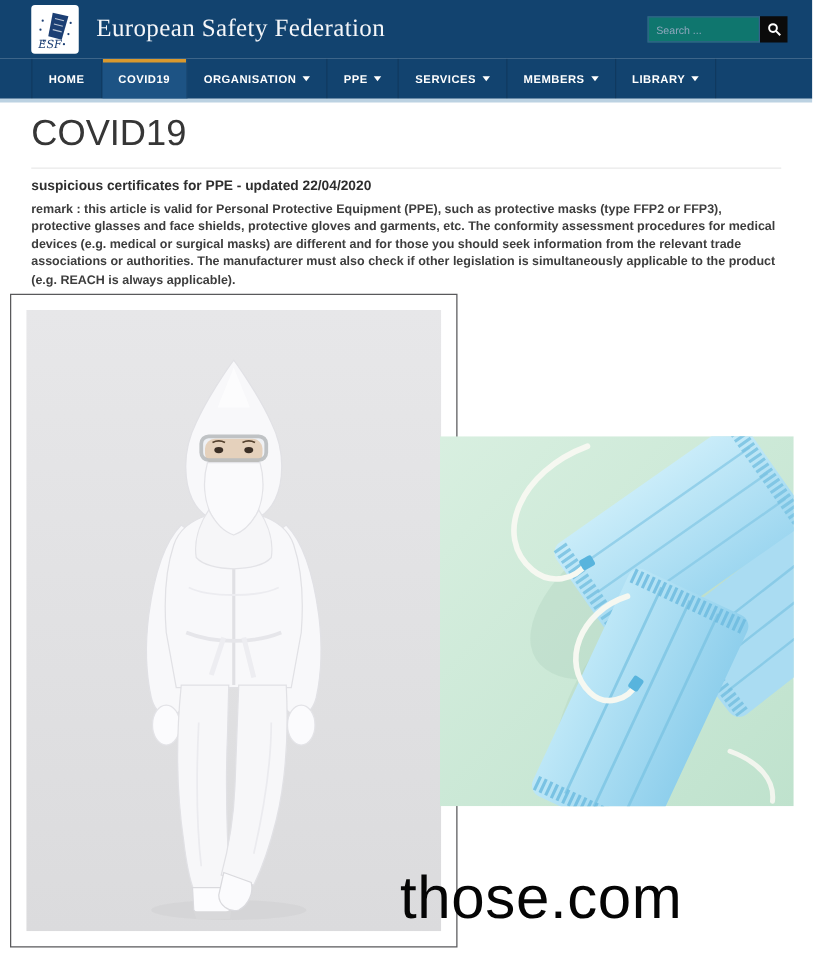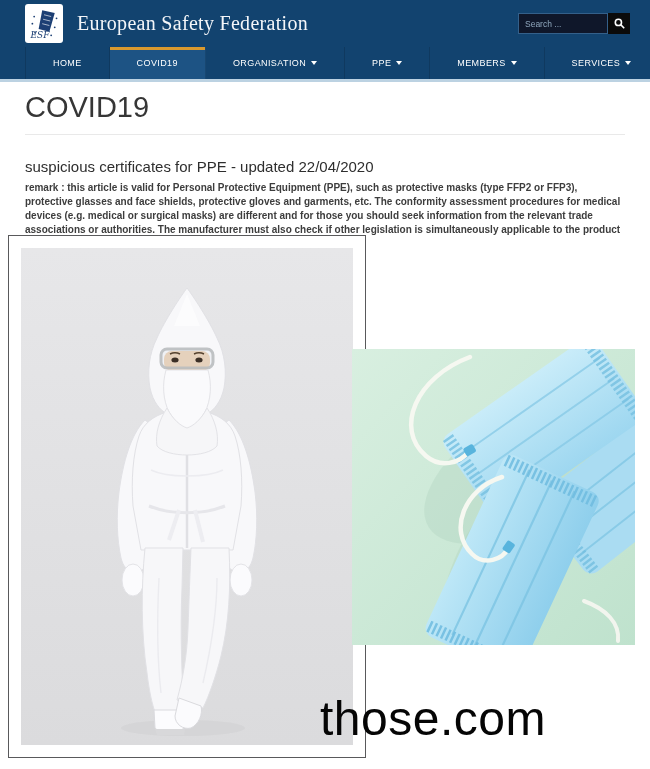--- a/index.html
+++ b/index.html
@@ -16,55 +16,55 @@
     width:38px; height:39px; background:#fff; border-radius:3px;
     display:flex; align-items:flex-end; justify-content:center; margin-right:14px;
     flex:0 0 auto; cursor:pointer;
   }
   .site-title {
     color:#f4f6f9; font-family:Liberation Serif, serif; font-size:20px;
     letter-spacing:0.3px; cursor:pointer;
   }
   .search { position:absolute; right:20px; top:13px; display:flex; }
   .search input {
-    width:90px; height:21px; background:#0f172a; border:1px solid #34608a;
+    width:90px; height:21px; background:#0f766e; border:1px solid #34608a;
     color:#cfdce8; font-size:8.5px; padding:0 6px; outline:none;
   }
   .search input::placeholder { color:#8fa7bd; }
   .search button {
     width:22px; height:21px; background:#0B0B0B; border:none; cursor:pointer;
     display:flex; align-items:center; justify-content:center;
   }
 
   
   .navbar {
     position:absolute; left:0; top:47px; width:650px; height:32px;
     background:#12436F; display:flex; padding-left:25px;
   }
   .nav-item {
-    display:flex; align-items:center; height:32px; padding:0 27px;
-    color:#ffffff; font-size:9px; font-weight:normal; letter-spacing:0.4px;
+    display:flex; align-items:center; height:32px; padding:0 13px;
+    color:#ffffff; font-size:9px; font-weight:bold; letter-spacing:0.4px;
     text-decoration:none; cursor:pointer; border-right:1px solid rgba(0,0,0,0.14);
     white-space:nowrap;
   }
   .nav-item:first-child { border-left:1px solid rgba(0,0,0,0.14); }
   .nav-item.active { background:#1D5384; box-shadow:inset 0 3px 0 0 #D9992E; }
   .caret {
     display:inline-block; width:0; height:0; margin-left:5px;
     border-left:3px solid transparent; border-right:3px solid transparent;
     border-top:4px solid #ffffff;
   }
   .nav-item .keyicon { margin-right:5px; display:inline-flex; }
   .nav-divider { position:absolute; left:0; top:79px; width:650px; height:3px; background:#BCD2E2; }
 
   
   main { position:absolute; left:0; top:82px; width:650px; padding:8px 25px 0 25px; }
   h1 { font-size:29px; font-weight:400; color:#363636; line-height:1.2; }
   .title-rule { border:none; border-top:1px solid #e9e9e9; margin-top:9px; }
-  .subtitle { margin-top:23px; font-size:15px; font-weight:normal; color:#2e2e2e; }
+  .subtitle { margin-top:8px; font-size:11px; font-weight:bold; color:#2e2e2e; }
   .bodytext { margin-top:6px; font-size:10px; color:#3d3d3d; line-height:1.42;font-weight:bold; }
 
   
   .photo-frame {
     position:absolute; left:8px; top:235px; width:358px; height:523px;
     border:1px solid #59595B; background:#fff; padding:12px; z-index:1;
   }
   .photo-frame svg { display:block; }
   .masks-photo { position:absolute; left:352px; top:349px; width:283px; height:296px; z-index:3; }
   .masks-photo svg { display:block; }
@@ -114,25 +114,25 @@
     </a>
     <a class="nav-item">
       <span>ORGANISATION</span>
       <i class="caret"></i>
     </a>
     <a class="nav-item">
       <span>PPE</span>
       <i class="caret"></i>
     </a>
     <a class="nav-item">
+      <span>SERVICES</span>
+      <i class="caret"></i>
+    </a>
+    <a class="nav-item">
       <span>MEMBERS</span>
-      <i class="caret"></i>
-    </a>
-    <a class="nav-item">
-      <span>SERVICES</span>
       <i class="caret"></i>
     </a>
     <a class="nav-item">
       <span>LIBRARY</span>
       <i class="caret"></i>
     </a>
   </nav>
   <div class="nav-divider"></div>
 
   <main>

